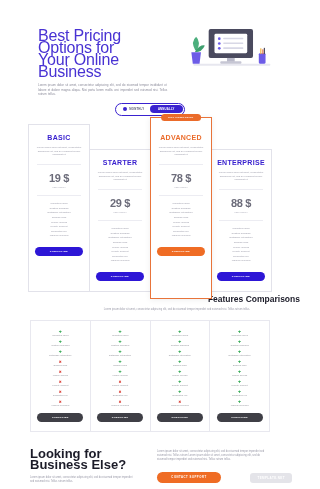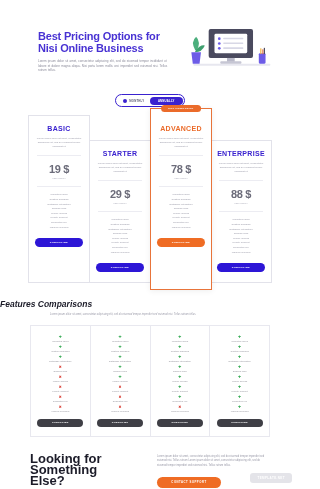--- a/index.html
+++ b/index.html
@@ -8,21 +8,21 @@
     font-family: "Liberation Sans", sans-serif;
     background: #ffffff;
     overflow: hidden;
     position: relative;
   }
 
   
   .hero { display: flex; padding: 26px 20px 0 38px; gap: 6px; }
   .hero-copy { width: 130px; padding-top: 4px; }
   .hero-title {
-    font-size: 11px; line-height: 12px; font-weight: bold;
+    font-size: 16px; line-height: 12px; font-weight: normal;
     color: #4832d3; letter-spacing: -0.2px;
   }
   .hero-sub {
     margin-top: 5px; font-size: 3px; line-height: 4.6px;
     color: #8a8a99; word-spacing: 0.5px;
   }
   .hero-art { flex: 1; position: relative; height: 62px; }
 
   
   .toggle-wrap { display: flex; justify-content: center; margin-top: 6px; }
@@ -84,21 +84,21 @@
   .feat-item { font-size: 2.5px; line-height: 4.6px; color: #9a9aa8; }
   .sub-btn {
     margin: 8px auto 0; display: block; width: 48px; height: 9px;
     border: none; border-radius: 10px; background: #2d16d6;
     color: #fff; font-size: 2.5px; font-weight: bold; letter-spacing: 0.4px;
     cursor: pointer;
   }
   .sub-btn.orange { background: #ef6c24; }
 
   
-  .fc-head { text-align: left; margin-top: 16px; font-style: italic; }
+  .fc-head { text-align: right; margin-top: 2px; }
   .fc-title { font-size: 8.5px; font-weight: bold; color: #1b1b28; }
   .fc-sub {
     margin: 4px auto 0; width: 200px;
     font-size: 2.6px; line-height: 4px; color: #9a9aa8;
   }
   .fc-table { display: flex; margin-top: 8px; padding: 0 30px; }
   .fc-col {
     flex: 1; border: 0.6px solid #e8e8ef; background: #fff;
     padding: 9px 3px 9px; text-align: center;
   }
@@ -142,21 +142,21 @@
     padding: 3px 7px; border-radius: 3px;
   }
 </style>
 </head>
 <body>
 
 <section class="hero">
   <div class="hero-copy">
     <div class="hero-title">
       <div>Best Pricing Options for</div>
-      <div>Nisi Online Business</div>
+      <div>Your Online Business</div>
     </div>
     <p class="hero-sub">Lorem ipsum dolor sit amet, consectetur adipiscing elit, sed do eiusmod tempor incididunt ut labore et dolore magna aliqua. Nisi porta lorem mollis orci imperdiet sed euismod nisi. Tellus rutrum tellus.</p>
   </div>
   <div class="hero-art">
     <svg width="100%" height="62" viewBox="0 0 110 62">
       <rect x="20" y="38" width="80" height="2" rx="1" fill="#e7e7ef"></rect>
       <rect x="36" y="2" width="46" height="30" rx="2" fill="#4a4a5e"></rect>
       <rect x="42" y="7" width="34" height="20" rx="1.5" fill="#ffffff"></rect>
       <circle cx="47" cy="12" r="1.4" fill="#6d5ce7"></circle>
       <circle cx="47" cy="17" r="1.4" fill="#6d5ce7"></circle>
@@ -420,21 +420,21 @@
         </div>
         <button class="fc-btn">SUBSCRIBE</button>
       </div>
     </div>
 </section>
 
 <section class="cta">
   <div class="cta-left">
     <div class="cta-title">
       <div>Looking for</div>
-      <div>Something Else?</div>
+      <div>Business Else?</div>
     </div>
     <p class="cta-ltext">Lorem ipsum dolor sit amet, consectetur adipiscing elit, sed do eiusmod tempor imperdiet sed euismod nisi. Tellus rutrum tellus.</p>
   </div>
   <div class="cta-right">
     <p class="cta-rtext">Lorem ipsum dolor sit amet, consectetur adipiscing elit, sed do eiusmod tempor imperdiet sed euismod nisi. Tellus rutrum Lorem ipsum dolor sit amet, consectetur adipiscing elit, sed do eiusmod tempor imperdiet sed euismod nisi. Tellus rutrum tellus.</p>
     <button class="cta-btn">CONTACT SUPPORT</button>
   </div>
 </section>
 
 <div class="watermark">TEMPLATE.NET</div>

